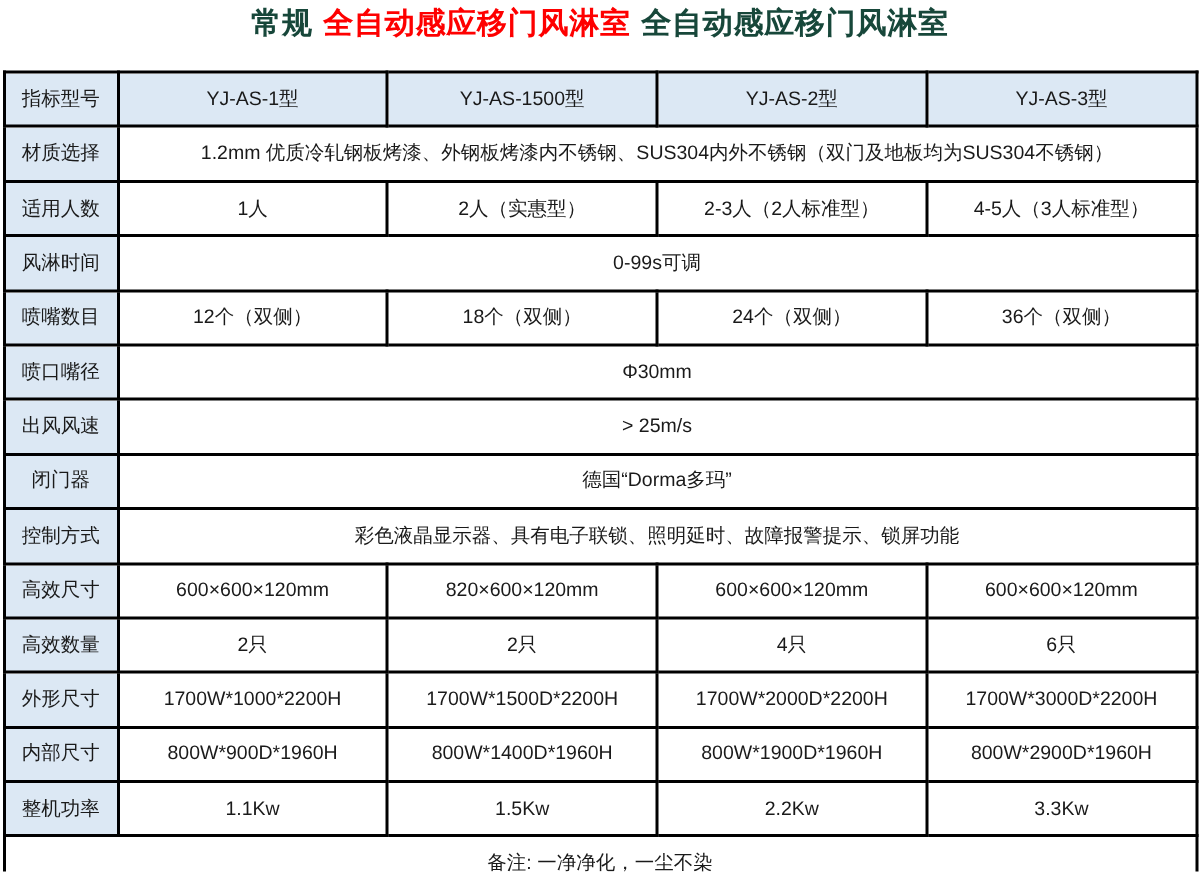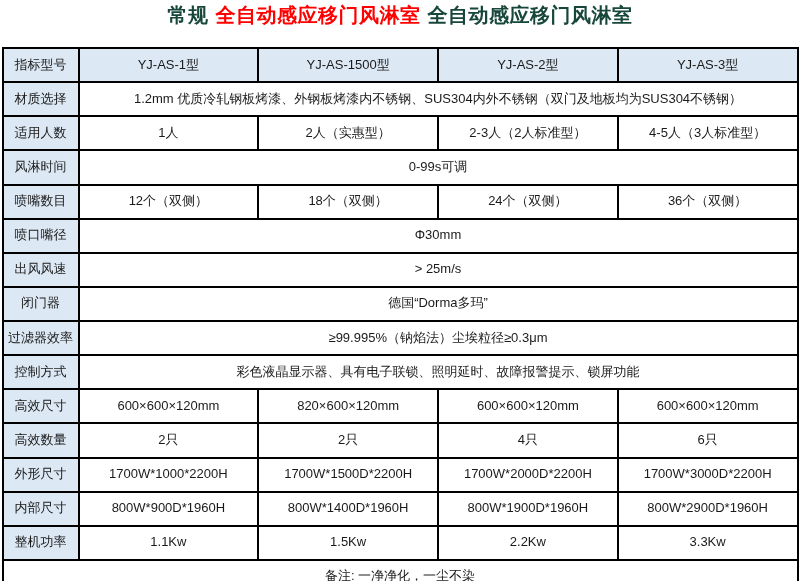--- a/index.html
+++ b/index.html
@@ -87,24 +87,20 @@
         </tr>
         <tr>
           <td class="lbl">出风风速</td>
           <td colspan="4">&gt; 25m/s</td>
         </tr>
         <tr>
           <td class="lbl">闭门器</td>
           <td colspan="4">德国“Dorma多玛”</td>
         </tr>
         <tr>
-          <td class="lbl">过滤器效率</td>
-          <td colspan="4">≥99.995%（钠焰法）尘埃粒径≥0.3μm</td>
-        </tr>
-        <tr>
           <td class="lbl">控制方式</td>
           <td colspan="4">彩色液晶显示器、具有电子联锁、照明延时、故障报警提示、锁屏功能</td>
         </tr>
         <tr>
           <td class="lbl">高效尺寸</td>
           <td>600×600×120mm</td>
           <td>820×600×120mm</td>
           <td>600×600×120mm</td>
           <td>600×600×120mm</td>
         </tr>

